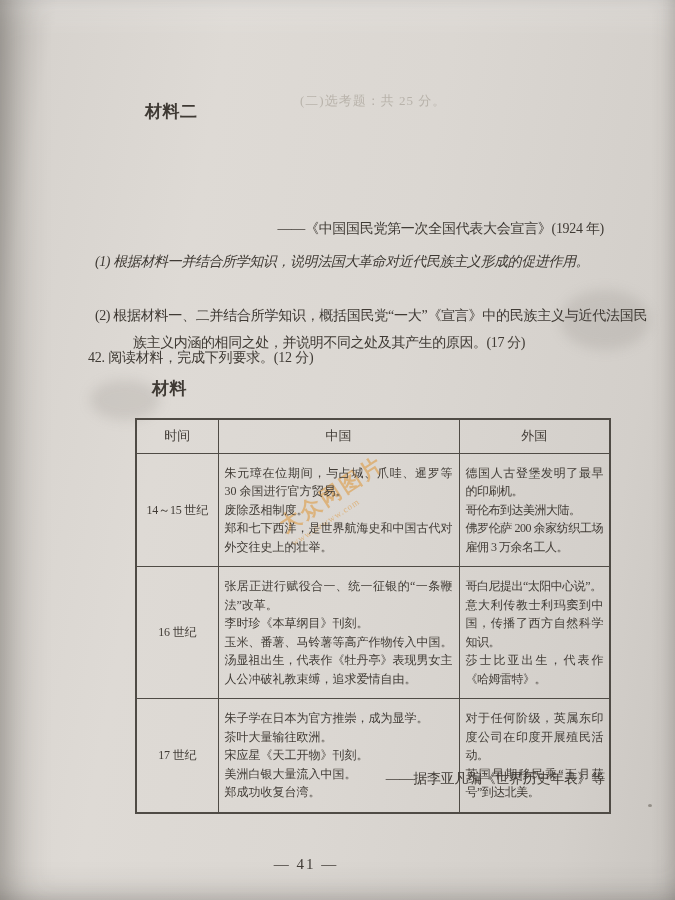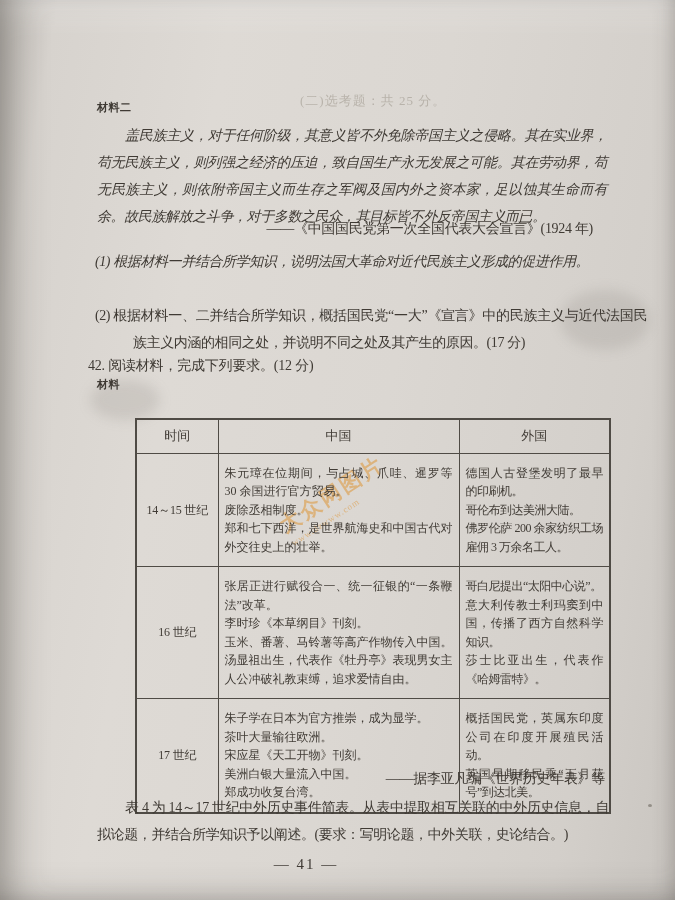--- a/index.html
+++ b/index.html
@@ -12,30 +12,30 @@
     position:relative;width:675px;height:900px;
     background:linear-gradient(100deg,#c3bfba 0%,#d7d3ce 7%,#dedad5 28%,#dbd7d2 55%,#d3cfca 85%,#c9c5c0 100%);
     box-shadow:
       inset 30px 0 40px -24px rgba(55,50,45,.45),
       inset -14px 0 22px -14px rgba(55,50,45,.30),
       inset 0 -26px 36px -26px rgba(55,50,45,.28),
       inset 0 30px 40px -30px rgba(255,255,255,.5);
     color:#3f3a34;
   }
   .abs{position:absolute;}
-  .h-label{font-weight:700;font-size:11px;letter-spacing:.5px;}
+  .h-label{font-weight:700;font-size:17px;letter-spacing:.5px;margin-left:48px;}
   .para{
     width:510px;font-size:14px;line-height:27px;letter-spacing:-.4px;
     text-align:justify;text-indent:2em;font-style:italic;
   }
   .src{width:508px;text-align:right;font-size:14px;letter-spacing:-.3px;}
   .q{width:514px;font-size:14px;line-height:27px;letter-spacing:-.4px;
      padding-left:38px;text-indent:-38px;text-align:justify;}
   .q .score{display:block;text-indent:0;}
-  .plain{font-size:14px;letter-spacing:-.2px;margin-top:8px;}
+  .plain{font-size:14px;letter-spacing:-.2px;}
   .caption{width:474px;text-align:center;font-size:13.5px;}
   table.hist{
     border-collapse:collapse;width:474px;table-layout:fixed;
     font-size:12px;color:#413c36;
   }
   table.hist,table.hist td,table.hist th{border:1px solid #4f4b45;}
   table.hist{border-width:2px;}
   table.hist th{font-weight:400;font-size:13px;text-align:center;}
   table.hist td{vertical-align:middle;padding:10px 6px;line-height:18.5px;}
   td.time{ text-align:center;letter-spacing:-.2px;padding:3px 2px;}
@@ -66,33 +66,32 @@
 
 <div class="sheet">
 
   <div class="abs bleed" style="left:300px;top:92px;width:330px;">(二)选考题：共 25 分。</div>
   <div class="abs smudge" style="left:560px;top:290px;width:90px;height:60px;"></div>
   <div class="abs smudge" style="left:90px;top:380px;width:70px;height:40px;"></div>
   <div class="abs speck" style="left:648px;top:804px;"></div>
 
   <div class="abs h-label" style="left:97px;top:100px;">材料二</div>
 
-  <div class="abs para" style="left:97px;top:122px;">盖民族主义，对于任何阶级，其意义皆不外免除帝国主义之侵略。其在实业界，苟无民族主义，则列强之经济的压迫，致自国生产永无发展之可能。其在劳动界，苟无民族主义，则依附帝国主义而生存之军阀及国内外之资本家，足以蚀其生命而有余。故民族解放之斗争，对于多数之民众，其目标皆不外反帝国主义而已。</div>
 
-  <div class="abs src" style="left:85px;top:220px;text-align:right;">——《中国国民党第一次全国代表大会宣言》(1924 年)</div>
+  <div class="abs src" style="left:96px;top:220px;text-align:right;">——《中国国民党第一次全国代表大会宣言》(1924 年)</div>
 
   <div class="abs q" style="left:95px;top:248px;font-style:italic;">
     <span>(1) 根据材料一并结合所学知识，说明法国大革命对近代民族主义形成的促进作用。</span>
   </div>
 
   <div class="abs q" style="left:95px;top:302px;">(2) 根据材料一、二并结合所学知识，概括国民党“一大”《宣言》中的民族主义与近代法国民族主义内涵的相同之处，并说明不同之处及其产生的原因。(17 分)</div>
 
   <div class="abs plain" style="left:88px;top:349px;">42. 阅读材料，完成下列要求。(12 分)</div>
 
-  <div class="abs h-label" style="left:97px;top:377px;">材料</div>
+  <div class="abs h-label" style="left:104px;top:377px;">材料</div>
 
 
   <div class="abs watermark" style="left:293px;top:422px;">
     <div class="wm-inner">
       <div class="wm-text">大众网图片</div>
       <div class="wm-url">www.dzwww.com</div>
     </div>
   </div>
 
   <table class="hist abs" style="left:100px;top:418px;margin-left:35px;">
@@ -137,26 +136,25 @@
     <tr style="height:98px">
       <td class="time">17 世纪</td>
       <td>
         <div class="sent">朱子学在日本为官方推崇，成为显学。</div>
         <div class="sent">茶叶大量输往欧洲。</div>
         <div class="sent">宋应星《天工开物》刊刻。</div>
         <div class="sent">美洲白银大量流入中国。</div>
         <div class="sent">郑成功收复台湾。</div>
       </td>
       <td class="foreign">
-        <div class="sent">概括国民党，英属东印度公司在印度开展殖民活动。</div>
+        <div class="sent">对于任何阶级，英属东印度公司在印度开展殖民活动。</div>
         <div class="sent">英国早期移民乘“五月花号”到达北美。</div>
       </td>
     </tr>
   </tbody>
     </table>
 
   <div class="abs src" style="left:97px;top:770px;">——据李亚凡编《世界历史年表》等</div>
 
-  <div class="abs closing" style="left:97px;top:794px;">表 4 为 14～17 世纪中外历史事件简表。从表中提取相互关联的中外历史信息，自拟论题，并结合所学知识予以阐述。(要求：写明论题，中外关联，史论结合。)</div>
 
   <div class="abs pagenum" style="left:0;top:856px;">— 41 —</div>
 
 </div>
 
 </body></html>

